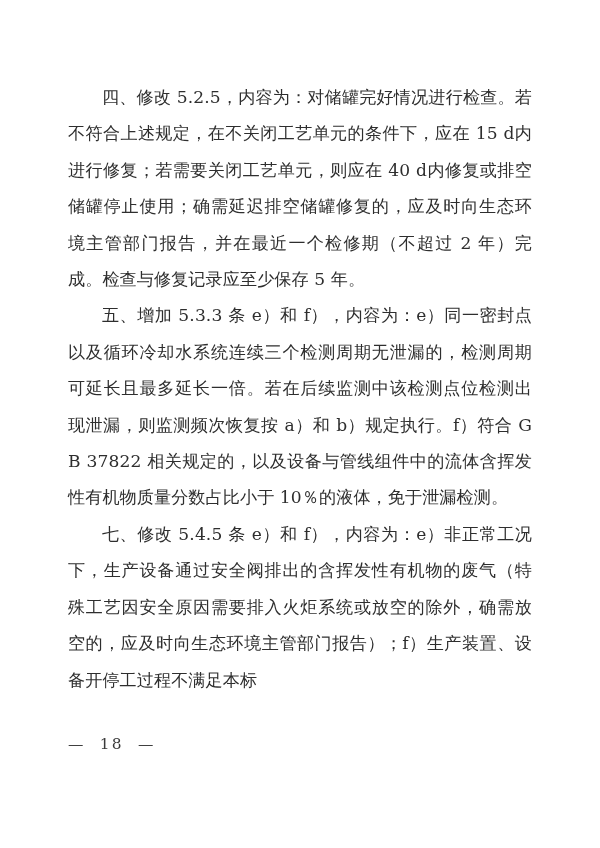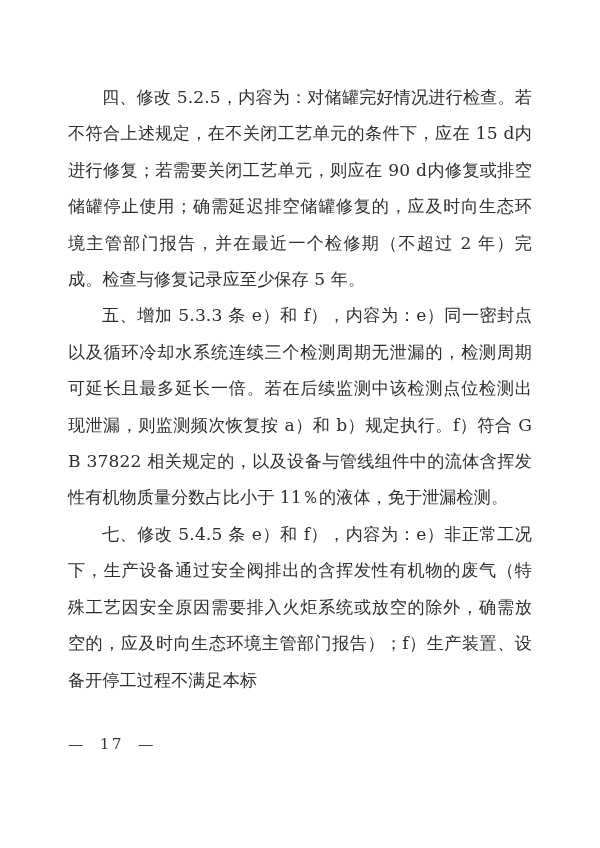--- a/index.html
+++ b/index.html
@@ -69,24 +69,24 @@
   }
 </style>
 </head>
 <body>
 
 <div id="page">
 
   <div id="content">
 
 
-    <p class="para indent">四、修改 5.2.5，内容为：对储罐完好情况进行检查。若不符合上述规定，在不关闭工艺单元的条件下，应在 15 d内进行修复；若需要关闭工艺单元，则应在 90 d内修复或排空储罐停止使用；确需延迟排空储罐修复的，应及时向生态环境主管部门报告，并在最近一个检修期（不超过 2 年）完成。检查与修复记录应至少保存 5 年。</p>
+    <p class="para indent">四、修改 5.2.5，内容为：对储罐完好情况进行检查。若不符合上述规定，在不关闭工艺单元的条件下，应在 15 d内进行修复；若需要关闭工艺单元，则应在 40 d内修复或排空储罐停止使用；确需延迟排空储罐修复的，应及时向生态环境主管部门报告，并在最近一个检修期（不超过 2 年）完成。检查与修复记录应至少保存 5 年。</p>
 
-    <p class="para indent">五、增加 5.3.3 条 e）和 f），内容为：e）同一密封点以及循环冷却水系统连续三个检测周期无泄漏的，检测周期可延长且最多延长一倍。若在后续监测中该检测点位检测出现泄漏，则监测频次恢复按 a）和 b）规定执行。f）符合 GB 37822 相关规定的，以及设备与管线组件中的流体含挥发性有机物质量分数占比小于 11％的液体，免于泄漏检测。</p>
+    <p class="para indent">五、增加 5.3.3 条 e）和 f），内容为：e）同一密封点以及循环冷却水系统连续三个检测周期无泄漏的，检测周期可延长且最多延长一倍。若在后续监测中该检测点位检测出现泄漏，则监测频次恢复按 a）和 b）规定执行。f）符合 GB 37822 相关规定的，以及设备与管线组件中的流体含挥发性有机物质量分数占比小于 10％的液体，免于泄漏检测。</p>
 
 
     <p class="para indent">七、修改 5.4.5 条 e）和 f），内容为：e）非正常工况下，生产设备通过安全阀排出的含挥发性有机物的废气（特殊工艺因安全原因需要排入火炬系统或放空的除外，确需放空的，应及时向生态环境主管部门报告）；f）生产装置、设备开停工过程不满足本标</p>
 
   </div>
 
-  <div class="page-number">—  17  —</div>
+  <div class="page-number">—  18  —</div>
 
 </div>
 
 </body></html>

